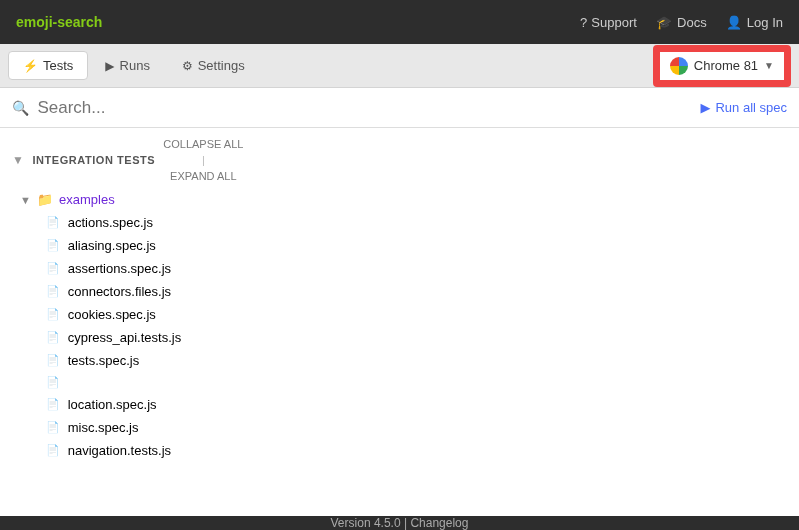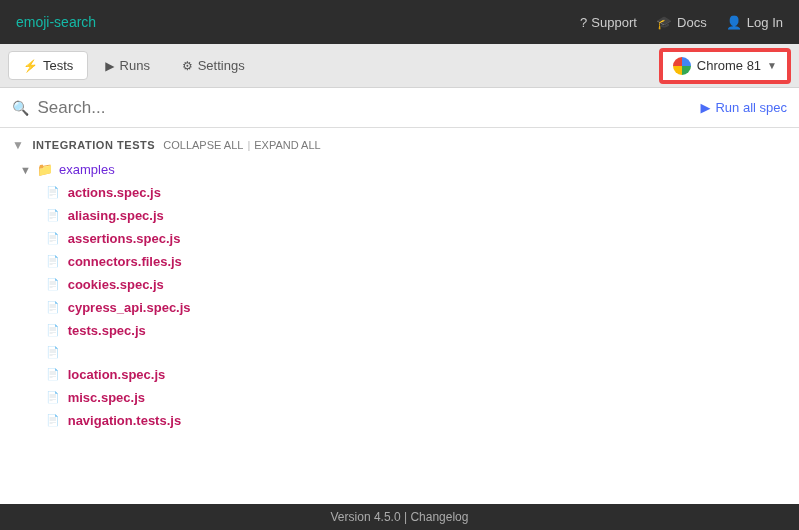--- a/index.html
+++ b/index.html
@@ -10,22 +10,22 @@
       background: #2d2d2d;
       color: #fff;
       display: flex;
       align-items: center;
       padding: 0 16px;
       height: 44px;
       flex-shrink: 0;
     }
     .app-title {
       font-size: 14px;
-      color: #14b8a6;
-      font-weight: 400;
+      color: #84cc16;
+      font-weight: 700;
       margin-right: auto;
     }
     .nav-links {
       display: flex;
       align-items: center;
       gap: 20px;
     }
     .nav-link {
       color: #ccc;
       font-size: 13px;
@@ -69,21 +69,21 @@
       color: #333;
     }
     .tab-icon { font-size: 12px; }
 
     
     .browser-selector {
       display: flex;
       align-items: center;
       gap: 6px;
       background: #fff;
-      border: 4px solid #ef4444;
+      border: 7px solid #ef4444;
       border-radius: 4px;
       padding: 5px 10px;
       cursor: pointer;
       font-size: 13px;
       color: #333;
     }
     .browser-globe {
       width: 18px;
       height: 18px;
       border-radius: 50%;
@@ -149,20 +149,21 @@
     }
     .collapse-toggle { cursor: pointer; color: #999; font-size: 12px; }
     .section-actions {
       display: flex;
       align-items: center;
       gap: 4px;
       font-size: 11px;
       font-weight: 400;
       text-transform: none;
       letter-spacing: 0;
+      flex-direction: column;
     }
     .section-action-link {
       color: #7a7a7a;
       cursor: pointer;
       font-size: 11px;
     }
     .section-sep { color: #bbb; }
 
     
     .folder-row {
@@ -182,29 +183,28 @@
     .file-row {
       display: flex;
       align-items: center;
       gap: 8px;
       padding: 4px 12px 4px 46px;
       cursor: pointer;
       color: #3a6ef5;
       font-size: 13px;
     }
     .file-icon { color: #aaa; font-size: 11px; }
-    .file-name { color: #be185d; font-weight: bold; }
+    .file-name { color: #000000; }
 
     
     .footer {
       background: #2d2d2d;
       color: #aaa;
       text-align: center;
       font-size: 12px;
-      padding: 6px;
       flex-shrink: 0;
     }
     .footer-link { color: #aaa; cursor: pointer; }
 
     
     .main-content::-webkit-scrollbar { width: 6px; }
     .main-content::-webkit-scrollbar-track { background: #f0f0f0; }
     .main-content::-webkit-scrollbar-thumb { background: #ccc; border-radius: 3px; }
   </style>
 </head>
@@ -295,21 +295,21 @@
       <div class="file-row">
       <span class="file-icon">📄</span>
       <span class="file-name">connectors.files.js</span>
     </div>
       <div class="file-row">
       <span class="file-icon">📄</span>
       <span class="file-name">cookies.spec.js</span>
     </div>
       <div class="file-row">
       <span class="file-icon">📄</span>
-      <span class="file-name">cypress_api.spec.js</span>
+      <span class="file-name">cypress_api.tests.js</span>
     </div>
       <div class="file-row">
       <span class="file-icon">📄</span>
       <span class="file-name">tests.spec.js</span>
     </div>
       <div class="file-row">
       <span class="file-icon">📄</span>
     </div>
       <div class="file-row">
       <span class="file-icon">📄</span>

